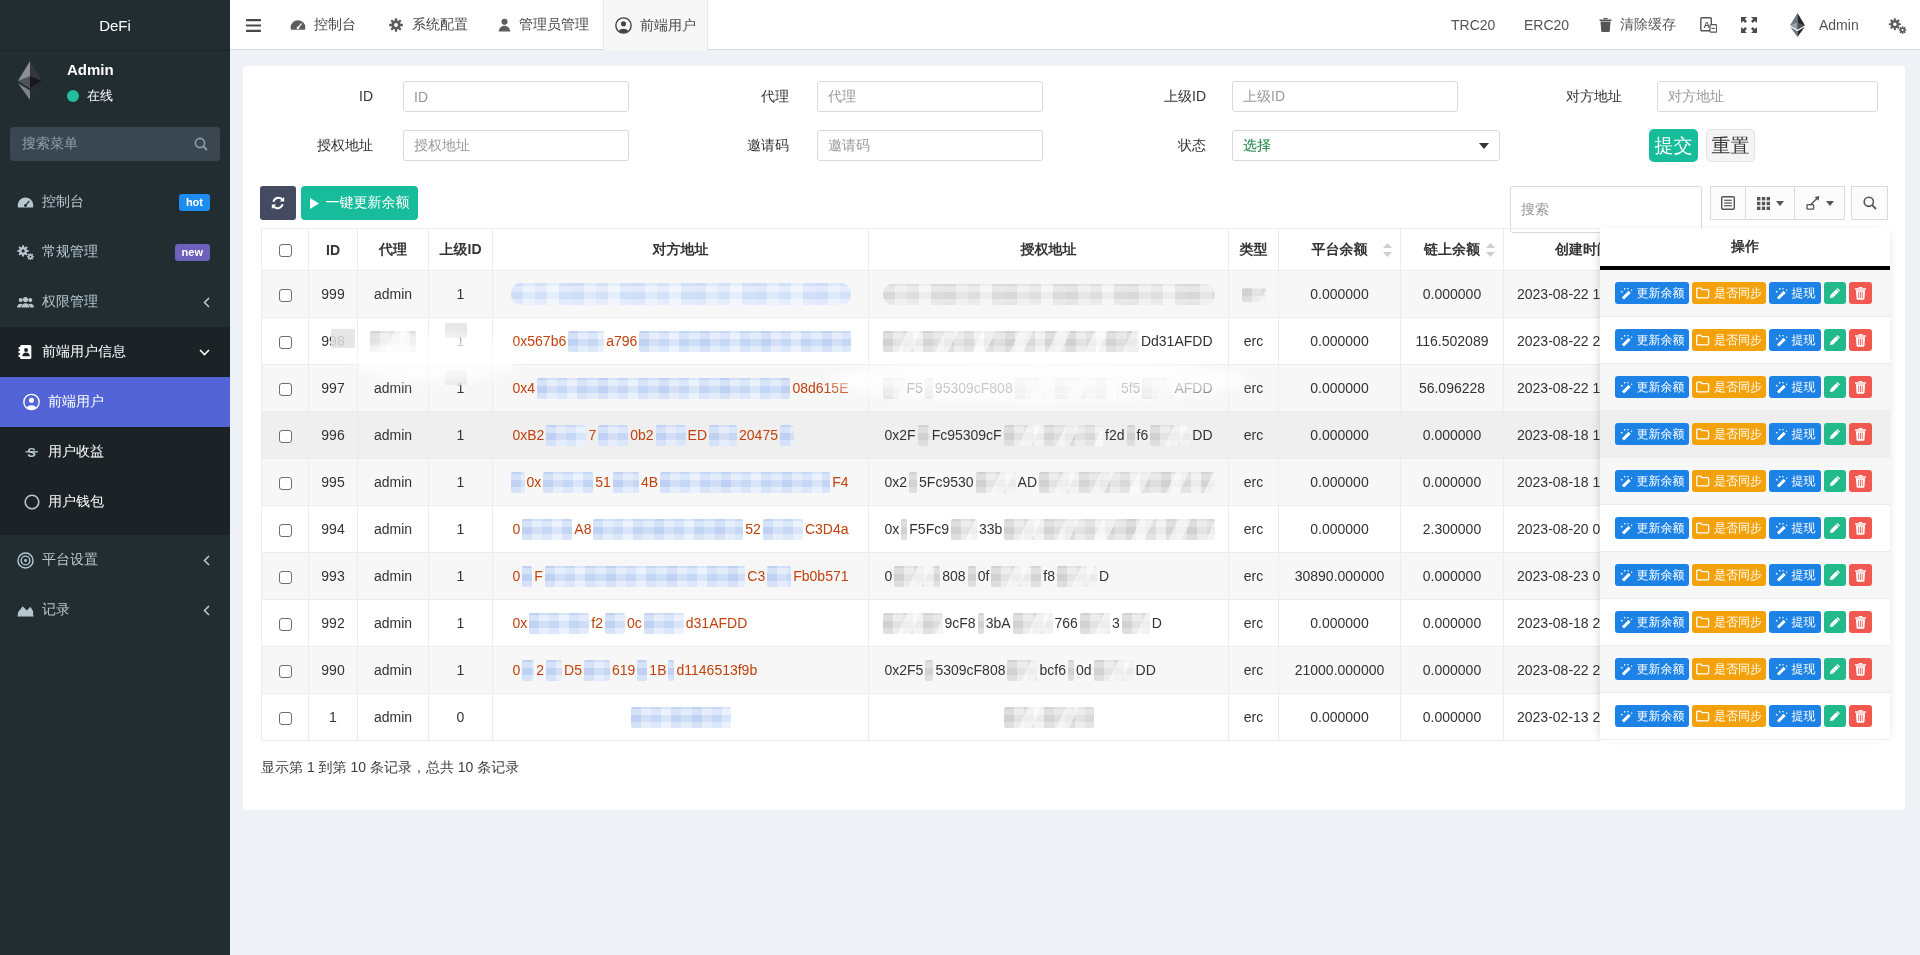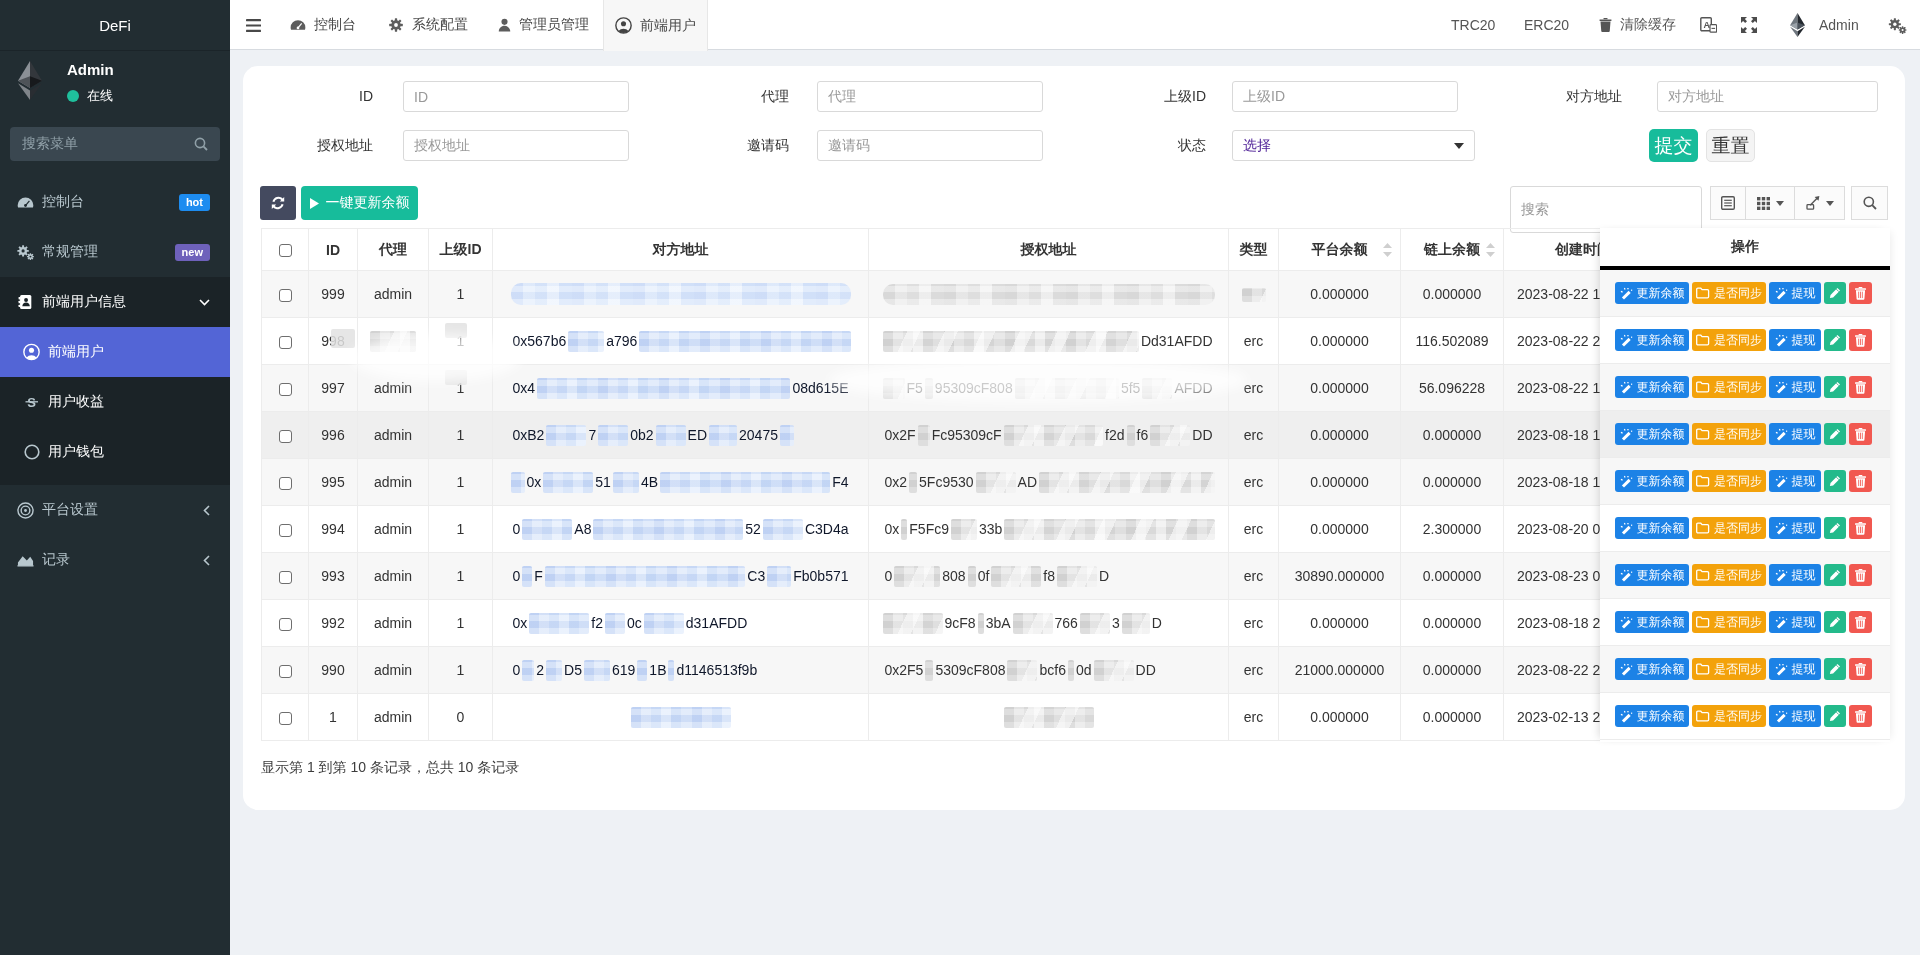--- a/index.html
+++ b/index.html
@@ -33,21 +33,21 @@
 .b-hot{background:#1d8cf0}
 .b-new{background:#6e61bb}
 .chev{margin-left:auto;display:flex}
 
 #topbar{position:absolute;left:230px;top:0;width:1690px;height:50px;background:#fff;border-bottom:1px solid #d7dbe0;z-index:50}
 #topbar .titem{position:absolute;top:0;height:50px;display:flex;align-items:center;color:#494949;font-size:14px}
 #topbar .ticon{margin-right:8px;display:flex}
 .tab-active{background:#f7f7f7;border-left:1px solid #e7e7e7;border-right:1px solid #e7e7e7;justify-content:center;height:51px !important;z-index:5}
 
 #page{position:absolute;left:230px;top:50px;width:1690px;height:905px;background:#eef1f5}
-#card{position:absolute;left:13px;top:16px;width:1662px;height:744px;background:#fff;border-radius:15px}
+#card{position:absolute;left:13px;top:16px;width:1662px;height:744px;background:#fff;border-radius:3px}
 .lbl{position:absolute;height:31px;line-height:31px;text-align:right;color:#333;font-size:14px}
 .inp{position:absolute;height:31px;border:1px solid #d9d9d9;border-radius:3px;background:#fff;display:flex;align-items:center;padding:0 10px;color:#999;font-size:14px}
 .btn{position:absolute;border:none;border-radius:3px;display:flex;align-items:center;justify-content:center;font-size:19px;color:#fff}
 .btn-green{background:#17bc9b}
 .btn-gray{background:#f4f4f4;color:#333;border:1px solid #e3e3e3}
 .btn-dark{background:#444a5f}
 .tbtn{position:absolute;height:34px;background:#fbfbfb;border:1px solid #dcdcdc;display:flex;align-items:center;justify-content:center}
 
 #tbl{position:absolute;left:18px;top:162px;width:1627px;border-collapse:collapse;table-layout:fixed;font-size:14px;color:#333}
 #tbl th{border:1px solid #ececec;height:42px;font-weight:bold;text-align:center;position:relative}
@@ -57,21 +57,21 @@
 .carets{position:absolute;right:8px;top:50%;margin-top:-7px}
 .cb{width:13px;height:13px;border:1.5px solid #6e6e6e;border-radius:3px;display:inline-block;vertical-align:middle;background:#fff}
 
 .adr{display:flex;align-items:center;height:22px;margin:0 auto}
 .mo,.mg{height:21px;border-radius:2px;flex:1}
 .mo{background:repeating-linear-gradient(0deg,rgba(255,255,255,.25) 0 6px,rgba(120,150,220,.10) 6px 13px),repeating-linear-gradient(90deg,#c7d8f6 0 10px,#dde8fa 10px 20px,#cfdff8 20px 30px,#e4eefc 30px 40px,#cbdcf7 40px 50px,#d9e6fa 50px 61px)}
 .mg{background:repeating-linear-gradient(115deg,rgba(255,255,255,0) 0 22px,rgba(255,255,255,.55) 22px 34px),repeating-linear-gradient(0deg,rgba(255,255,255,.22) 0 6px,rgba(0,0,0,.02) 6px 13px),repeating-linear-gradient(90deg,#d5d5d5 0 10px,#e8e8e8 10px 20px,#dddddd 20px 30px,#f0f0f0 30px 40px,#d8d8d8 40px 50px,#e3e3e3 50px 61px)}
 .mo.soft{background:repeating-linear-gradient(0deg,rgba(255,255,255,.3) 0 6px,rgba(130,160,225,.06) 6px 13px),repeating-linear-gradient(90deg,#d3e1f9 0 12px,#e4eefc 12px 24px,#d9e6fa 24px 36px,#ecf3fd 36px 48px,#d6e4fa 48px 61px);border-radius:10px;height:22px}
 .mg.soft{background:repeating-linear-gradient(0deg,rgba(255,255,255,.3) 0 6px,rgba(0,0,0,.02) 6px 13px),repeating-linear-gradient(90deg,#dcdcdc 0 12px,#ebebeb 12px 24px,#e2e2e2 24px 36px,#f2f2f2 36px 48px,#dfdfdf 48px 61px);border-radius:10px;height:21px}
 .fg{flex:none;padding:0 2px;white-space:nowrap}
-.fgb{color:#0f172a}
+.fgb{color:#c2410c}
 .smg{position:absolute;left:16px;top:5px;width:22px;height:15px;background:#e2e2e2;border-radius:2px;opacity:.85}
 .blob{position:absolute;background:rgba(255,255,255,.75);filter:blur(6px);border-radius:50%;z-index:5}
 .dt{text-align:left !important;padding-left:13px !important;overflow:hidden;white-space:nowrap}
 
 #ops{position:absolute;left:1357px;top:162px;width:290px;height:514px;background:#fff;box-shadow:-5px 0 8px -4px rgba(0,0,0,.15),5px 0 8px -4px rgba(0,0,0,.08);z-index:10}
 #ops .oh{height:42px;border-bottom:4px solid #000000;display:flex;align-items:center;justify-content:center;font-weight:bold}
 #ops .orow{height:47px;border-bottom:1px solid #ececec;display:flex;align-items:center;padding-left:15px}
 #ops .orow.odd{background:#f7f7f7}
 #ops .orow.hv{background:#eeeeee}
 .xbtn{height:22px;border-radius:3px;display:inline-flex;align-items:center;justify-content:center;color:#fff;font-size:12px;margin-right:3px;padding:0 4px;white-space:nowrap;flex:none;letter-spacing:0}
@@ -134,20 +134,34 @@
             <rect x="14.20" y="9.70" width="1.6" height="2.6" rx="0.5" fill="#b8c7ce" transform="rotate(45 15.0 13.6)"></rect>
             <rect x="14.20" y="9.70" width="1.6" height="2.6" rx="0.5" fill="#b8c7ce" transform="rotate(90 15.0 13.6)"></rect>
             <rect x="14.20" y="9.70" width="1.6" height="2.6" rx="0.5" fill="#b8c7ce" transform="rotate(135 15.0 13.6)"></rect>
             <rect x="14.20" y="9.70" width="1.6" height="2.6" rx="0.5" fill="#b8c7ce" transform="rotate(180 15.0 13.6)"></rect>
             <rect x="14.20" y="9.70" width="1.6" height="2.6" rx="0.5" fill="#b8c7ce" transform="rotate(225 15.0 13.6)"></rect>
             <rect x="14.20" y="9.70" width="1.6" height="2.6" rx="0.5" fill="#b8c7ce" transform="rotate(270 15.0 13.6)"></rect>
             <rect x="14.20" y="9.70" width="1.6" height="2.6" rx="0.5" fill="#b8c7ce" transform="rotate(315 15.0 13.6)"></rect>
             <circle cx="15.0" cy="13.6" r="1.1" fill="#222d32"></circle>
           </svg>
         </span>常规管理<span class="badge b-new">new</span></li>
+    <li><span class="mi">
+          <svg width="18" height="13" viewBox="0 0 20 14">
+            <circle cx="4.4" cy="4" r="2.4" fill="#b8c7ce"></circle>
+            <circle cx="15.6" cy="4" r="2.4" fill="#b8c7ce"></circle>
+            <circle cx="10" cy="3.4" r="3" fill="#b8c7ce"></circle>
+            <path d="M0 13c0-2.7 1.8-4.6 4.2-4.6 1 0 1.8.3 2.5.8A6.3 6.3 0 0 0 4.6 13z" fill="#b8c7ce"></path>
+            <path d="M20 13c0-2.7-1.8-4.6-4.2-4.6-1 0-1.8.3-2.5.8a6.3 6.3 0 0 1 2.1 3.8z" fill="#b8c7ce"></path>
+            <path d="M5.4 13c0-2.9 2-5 4.6-5s4.6 2.1 4.6 5z" fill="#b8c7ce"></path>
+          </svg>
+        </span>权限管理<span class="chev">
+          <svg width="7" height="11" viewBox="0 0 7 11">
+            <polyline points="6,1 1.5,5.5 6,10" fill="none" stroke="#b8c7ce" stroke-width="1.6"></polyline>
+          </svg>
+        </span></li>
     <div class="grp">
       <li class="parent"><span class="mi">
             <svg width="15" height="16" viewBox="0 0 16 16">
               <rect x="2.2" y="0.5" width="12" height="15" rx="1.6" fill="#fff"></rect>
               <rect x="0.6" y="2.6" width="2" height="2.6" rx=".6" fill="#fff"></rect>
               <rect x="0.6" y="6.7" width="2" height="2.6" rx=".6" fill="#fff"></rect>
               <rect x="0.6" y="10.8" width="2" height="2.6" rx=".6" fill="#fff"></rect>
               <circle cx="8.6" cy="5.8" r="2.1" fill="#1b2327"></circle>
               <path d="M4.6 12.6c0-2.3 1.8-4 4-4s4 1.7 4 4z" fill="#1b2327"></path>
             </svg>
@@ -309,21 +323,21 @@
   <div class="inp" style="left:574px;top:15px;width:226px">代理</div>
   <div class="lbl" style="left:863px;top:15px;width:100px">上级ID</div>
   <div class="inp" style="left:989px;top:15px;width:226px">上级ID</div>
   <div class="lbl" style="left:1279px;top:15px;width:100px">对方地址</div>
   <div class="inp" style="left:1414px;top:15px;width:221px">对方地址</div>
   <div class="lbl" style="left:0;top:64px;width:130px">授权地址</div>
   <div class="inp" style="left:160px;top:64px;width:226px">授权地址</div>
   <div class="lbl" style="left:446px;top:64px;width:100px">邀请码</div>
   <div class="inp" style="left:574px;top:64px;width:226px">邀请码</div>
   <div class="lbl" style="left:863px;top:64px;width:100px">状态</div>
-  <div class="inp" style="left:989px;top:64px;width:243px;color:#4c1d95">选择<span style="margin-left:auto">
+  <div class="inp" style="left:989px;top:64px;width:268px;color:#15803d">选择<span style="margin-left:auto">
           <svg width="10" height="6" viewBox="0 0 10 6">
             <polygon points="0,0 10,0 5,6" fill="#333"></polygon>
           </svg>
         </span></div>
   <div class="btn btn-green" style="left:1406px;top:63px;width:49px;height:33px;border-radius:5px">提交</div>
   <div class="btn btn-gray" style="left:1463px;top:63px;width:49px;height:33px;border-radius:5px">重置</div>
 
   <div class="btn btn-dark" style="left:17px;top:120px;width:36px;height:34px">
         <svg width="14" height="14" viewBox="0 0 14 14" fill="#fff">
           <path d="M12.6 5.6H8.8l1.5-1.5a4.1 4.1 0 0 0-6.9 1.8l-2-.5A6.2 6.2 0 0 1 11.7 2.6L13.2 1v4.6z"></path>

